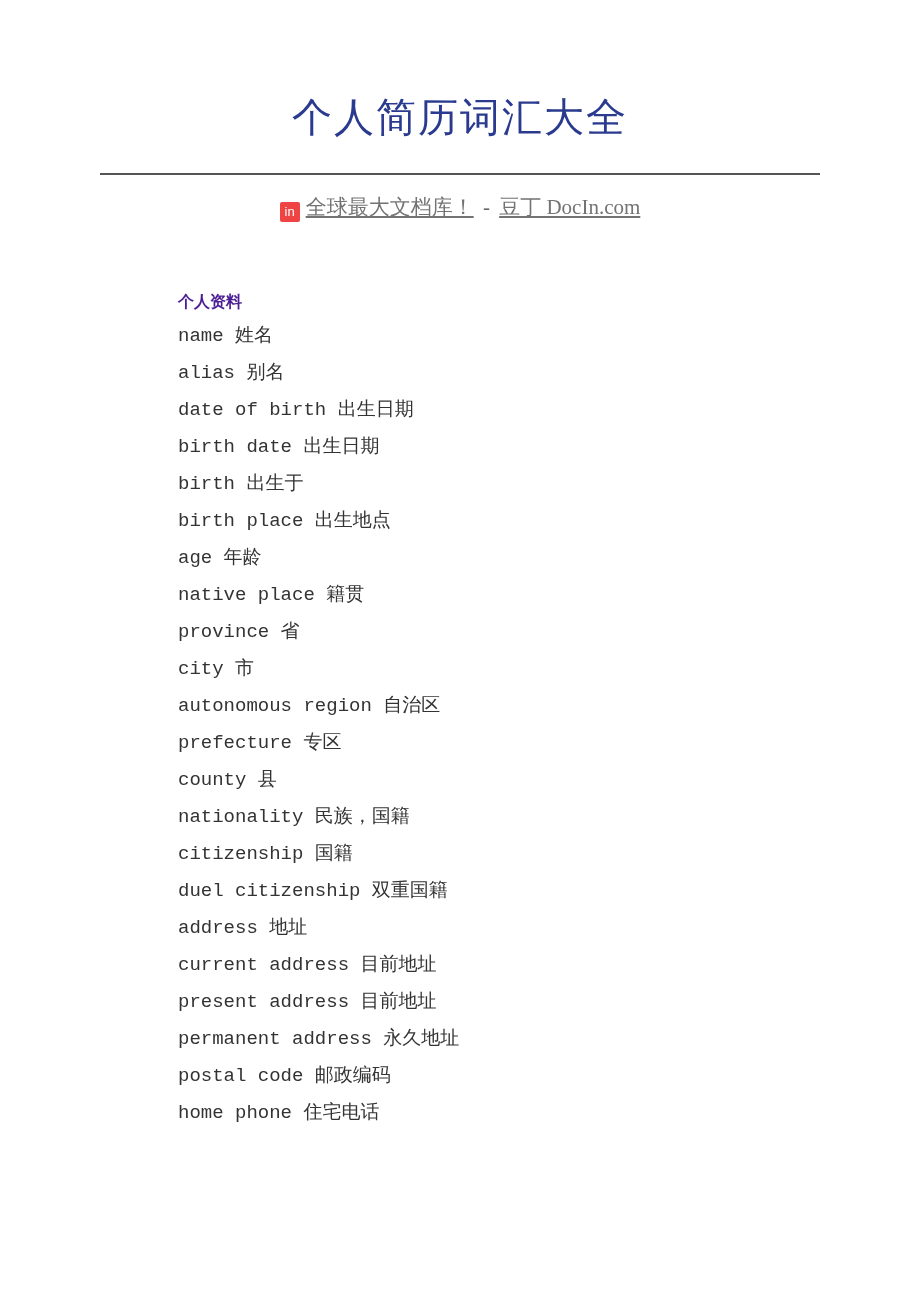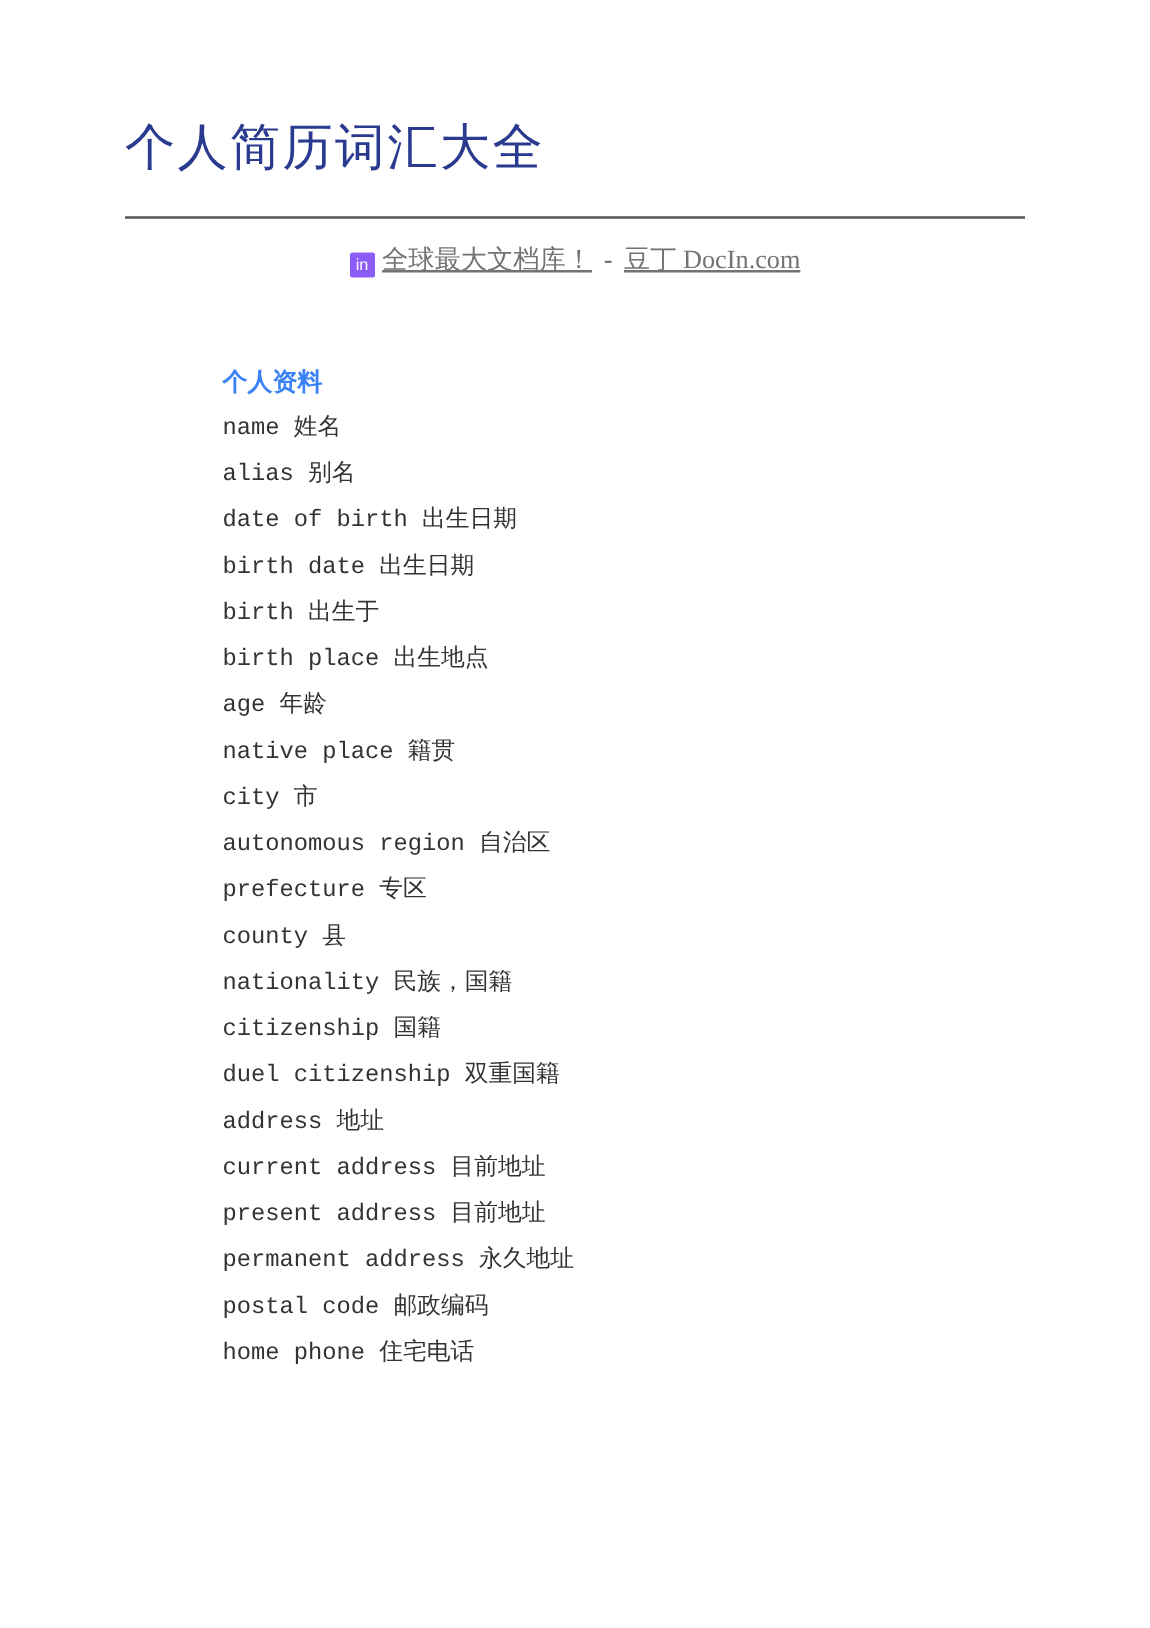--- a/index.html
+++ b/index.html
@@ -6,21 +6,21 @@
     margin: 0;
     padding: 0;
     background: #fff;
     width: 920px;
     font-family: "SimSun", "宋体", serif;
   }
   .page {
     padding: 90px 100px 60px 100px;
   }
   .title {
-    text-align: left;
+    text-align: center;
     color: #2a3b8f;
     font-family: "SimSun", "宋体", serif;
     font-size: 40px;
     font-weight: normal;
     margin: 0 0 28px 0;
     letter-spacing: 2px;
   }
   .hr {
     border: none;
     border-top: 2px solid #555;
@@ -30,21 +30,21 @@
     text-align: center;
     font-size: 21px;
     font-family: "SimSun", "宋体", serif;
     color: #333;
     margin-bottom: 70px;
   }
   .link-row .icon {
     display: inline-block;
     width: 20px;
     height: 20px;
-    background: #8b5cf6;
+    background: #ef4444;
     color: #fff;
     font-size: 13px;
     line-height: 20px;
     text-align: center;
     vertical-align: -2px;
     border-radius: 2px;
     margin-right: 6px;
     font-family: sans-serif;
   }
   .link-row a {
@@ -53,22 +53,22 @@
   }
   .link-row .dash {
     color: #666;
     margin: 0 4px;
   }
   .content {
     margin-left: 78px;
     margin-right: 40px;
   }
   .section-heading {
-    color: #3b82f6;
-    font-size: 20px;
+    color: #4c1d95;
+    font-size: 16px;
     font-weight: bold;
     font-family: "SimSun", "宋体", serif;
     margin-bottom: 14px;
   }
   .term {
     font-size: 19px;
     color: #333;
     font-family: "Courier New", "SimSun", "宋体", monospace;
     line-height: 1.0;
     margin-bottom: 18px;
@@ -91,20 +91,21 @@
     <div class="section-heading">个人资料</div>
     <div id="terms-container">
         <div class="term">name 姓名</div>
         <div class="term">alias 别名</div>
         <div class="term">date of birth 出生日期</div>
         <div class="term">birth date 出生日期</div>
         <div class="term">birth 出生于</div>
         <div class="term">birth place 出生地点</div>
         <div class="term">age 年龄</div>
         <div class="term">native place 籍贯</div>
+        <div class="term">province 省</div>
         <div class="term">city 市</div>
         <div class="term">autonomous region 自治区</div>
         <div class="term">prefecture 专区</div>
         <div class="term">county 县</div>
         <div class="term">nationality 民族，国籍</div>
         <div class="term">citizenship 国籍</div>
         <div class="term">duel citizenship 双重国籍</div>
         <div class="term">address 地址</div>
         <div class="term">current address 目前地址</div>
         <div class="term">present address 目前地址</div>

